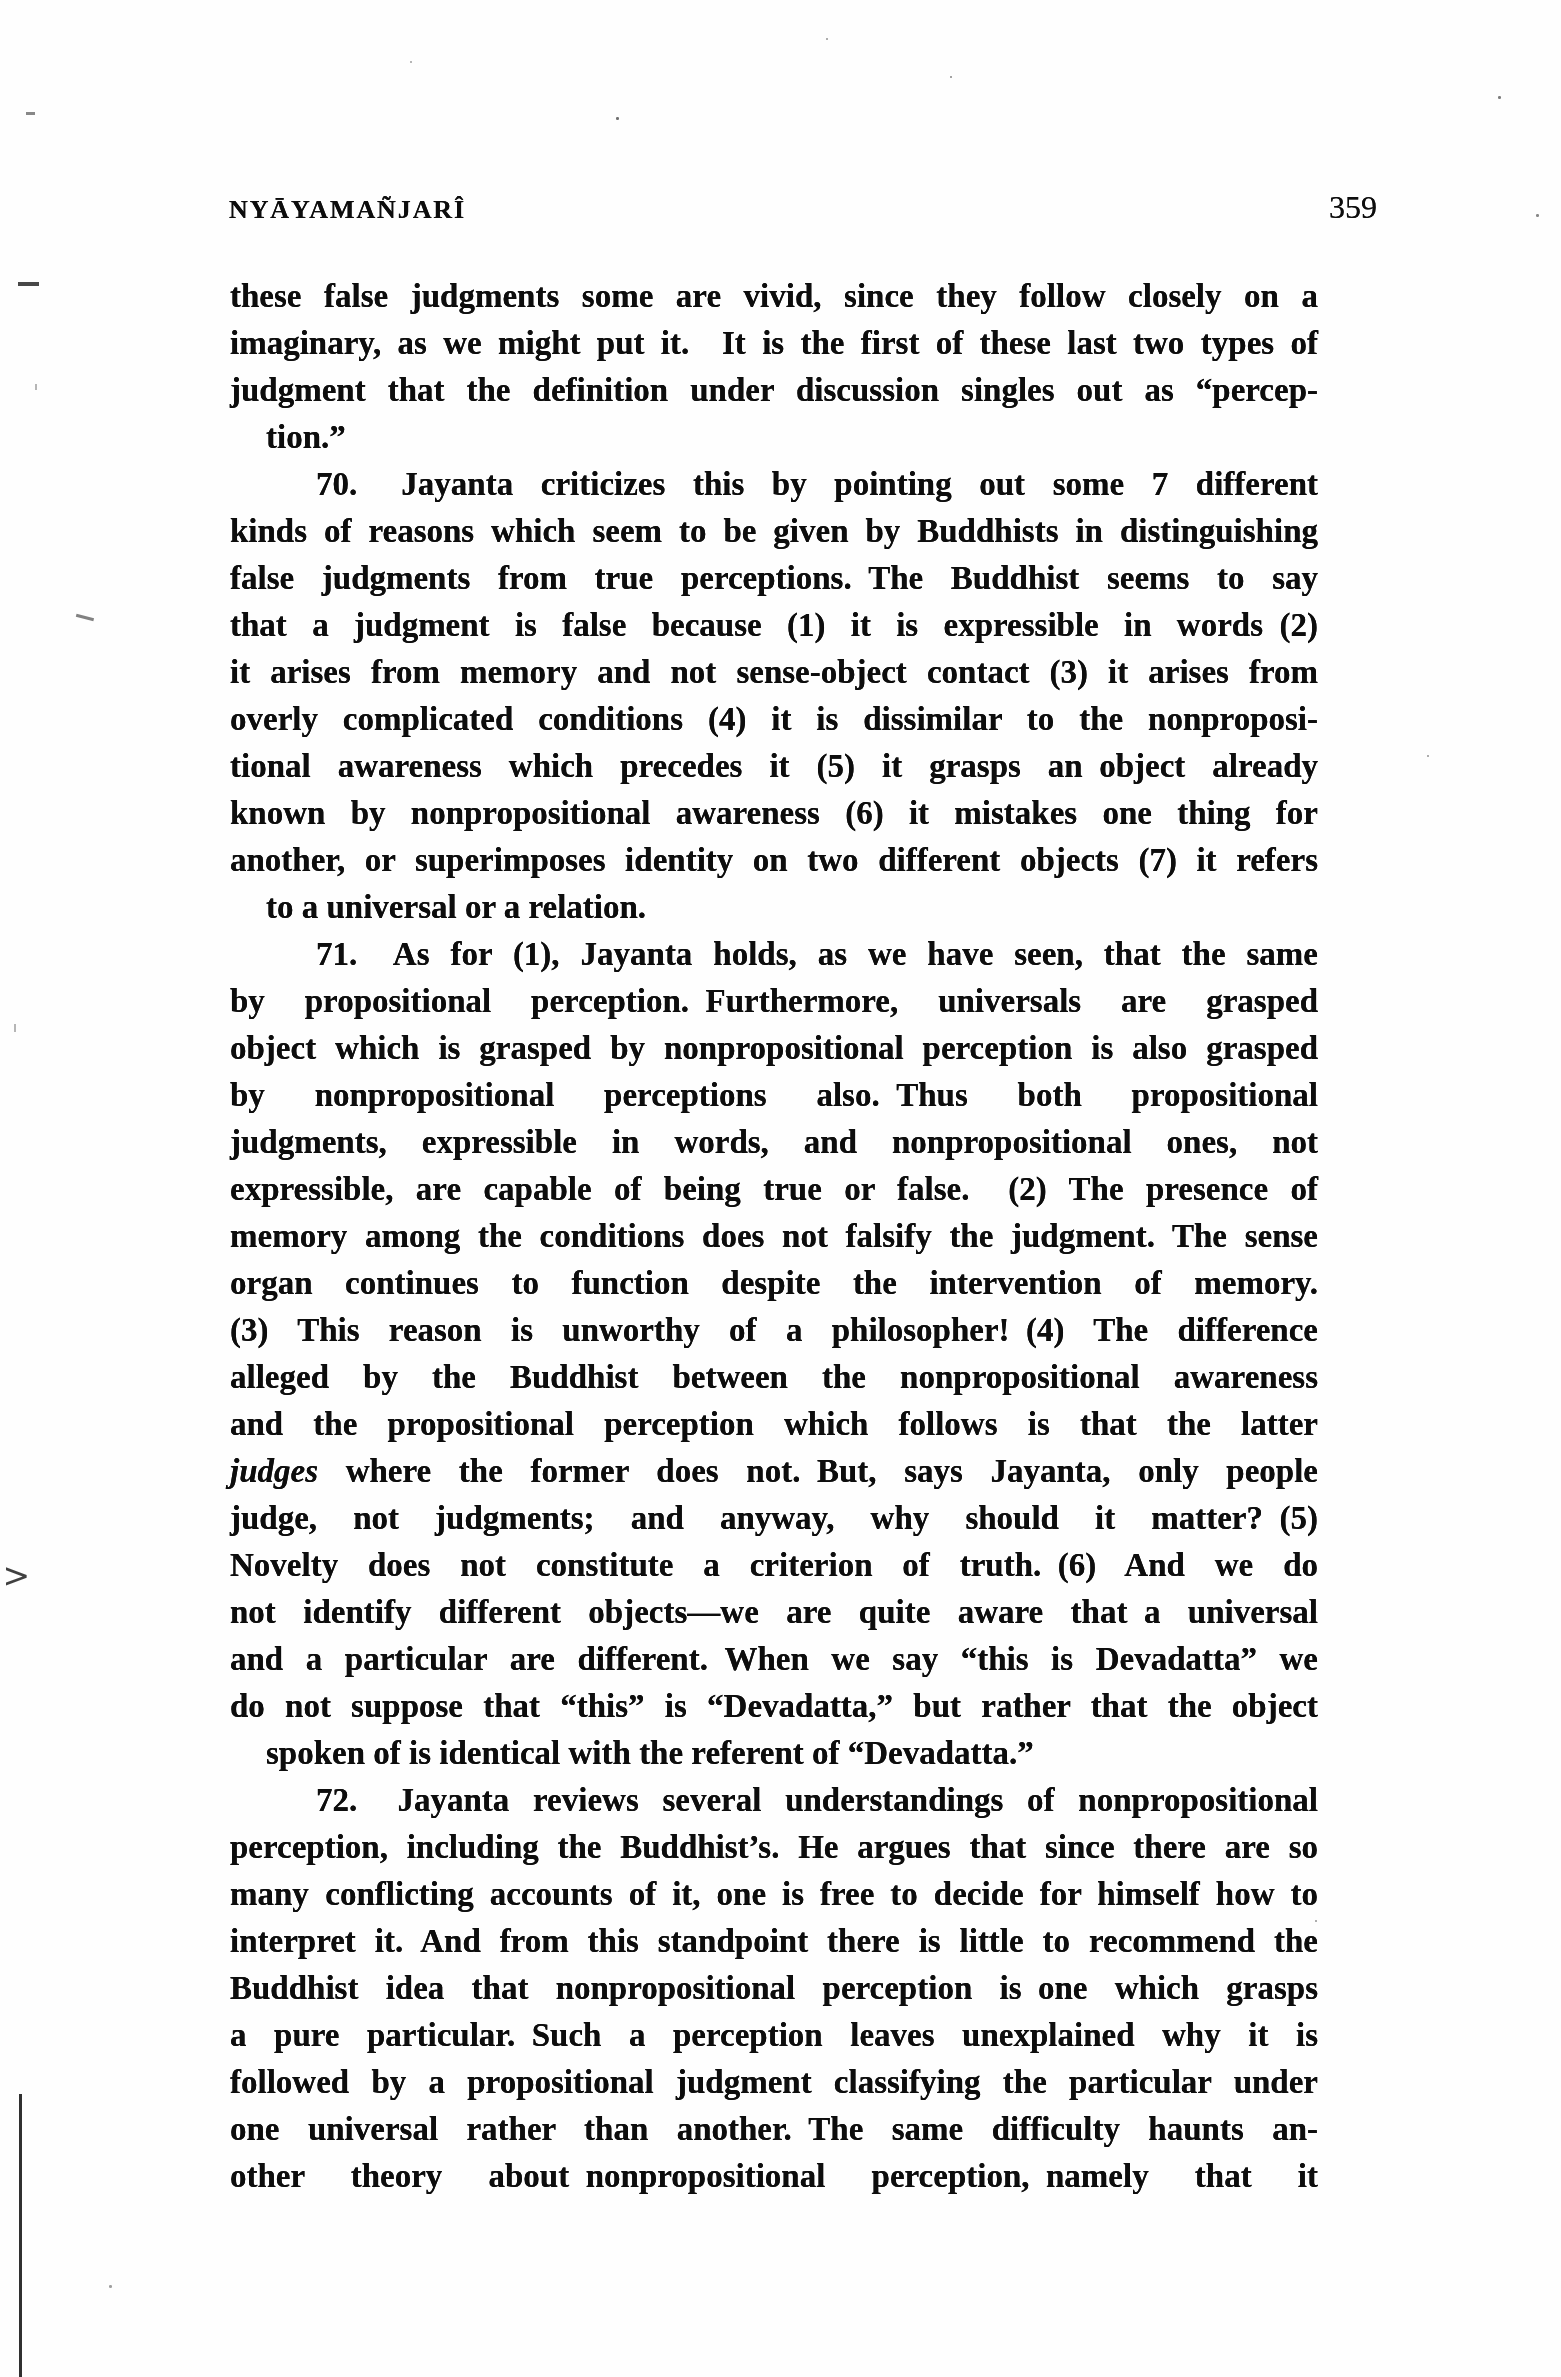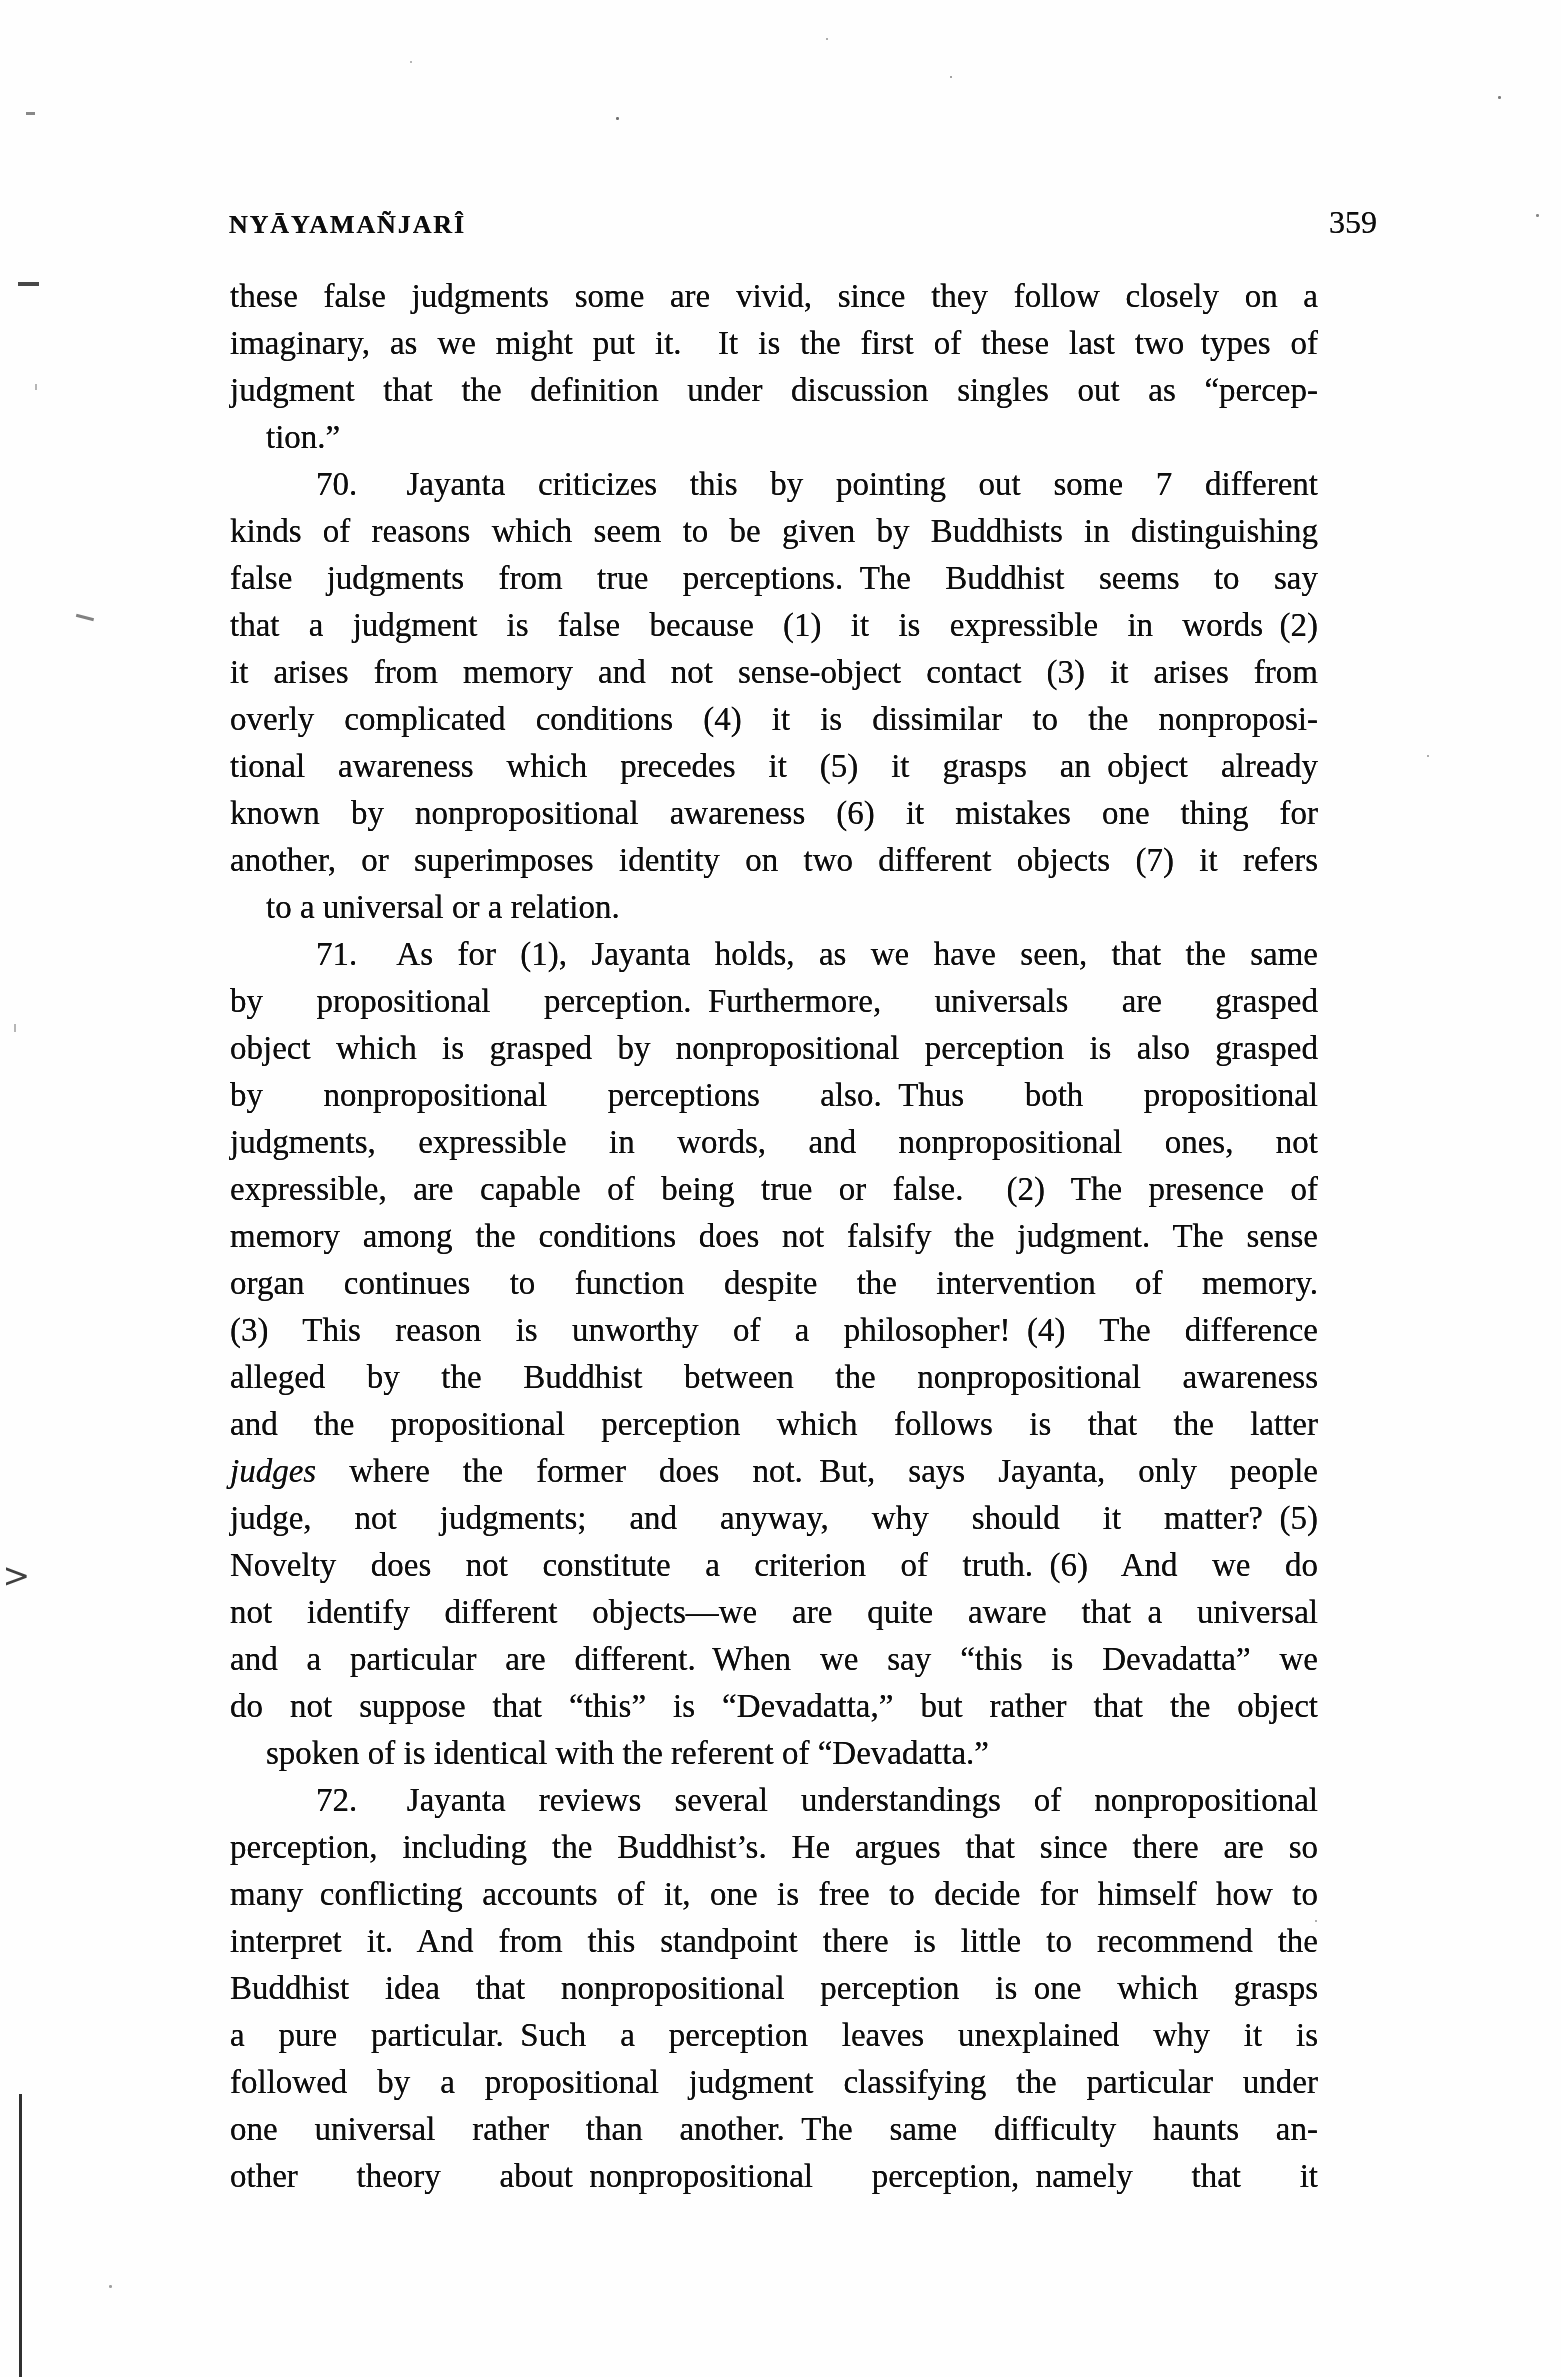--- a/index.html
+++ b/index.html
@@ -13,21 +13,20 @@
     color: #0d0d0d;
   }
   .running-header {
     position: absolute;
     left: 229px;
     top: 189px;
     width: 1148px;
     display: flex;
     justify-content: space-between;
     align-items: baseline;
-    margin-top: 15px;
   }
   .header-title {
     font-size: 26px;
     font-weight: 700;
     letter-spacing: 1.9px;
     text-shadow: 0 0 0.4px rgba(0,0,0,0.85);
     white-space: nowrap;
   }
   .page-number {
     font-size: 32px;
@@ -36,21 +35,21 @@
   }
   .page-body {
     position: absolute;
     left: 230px;
     top: 273px;
     width: 1088px;
     font-size: 33px;
     line-height: 47px;
     text-shadow: 0 0 0.4px rgba(0,0,0,0.9);
   }
-  .paragraph { margin: 0; }
+  .paragraph { margin: 0; font-weight: bold; }
   .line {
     text-align: justify;
     text-align-last: justify;
     min-height: 47px;
   }
   .line.last { text-align-last: left; margin-left: 36px; }
   .line.indent { text-indent: 86px; }
   .italic { font-style: italic; }
 
   

